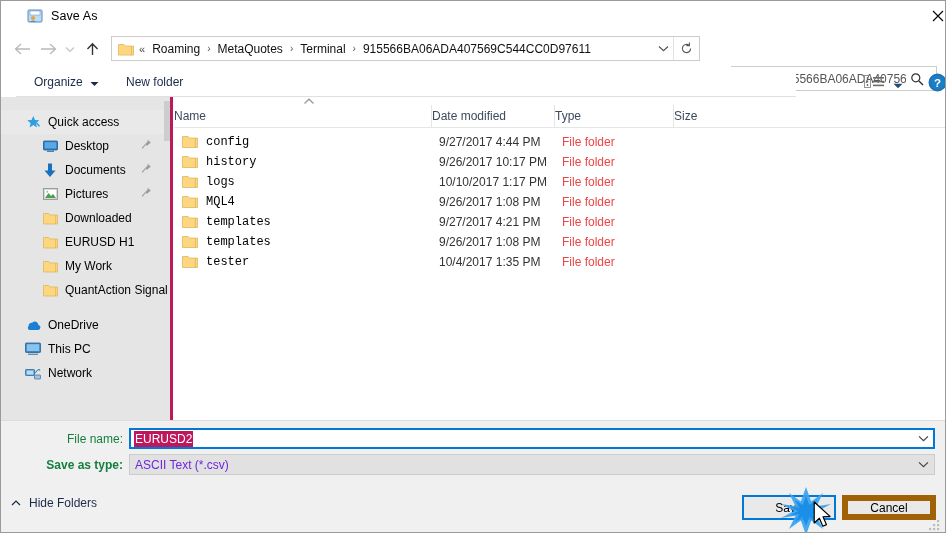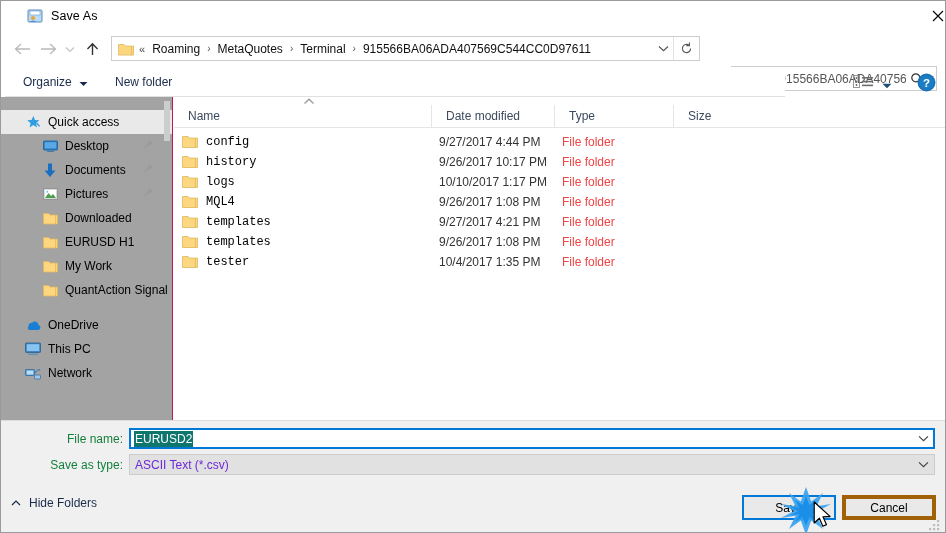--- a/index.html
+++ b/index.html
@@ -141,21 +141,21 @@
   }
   #search-input::placeholder { color: #555555; opacity: 1; }
   #search-icon {
     width: 22px;
     display: flex; align-items: center; justify-content: center;
   }
 
   
   #toolbar {
     position: absolute;
-    left: 4px; top: 66px;
+    left: 15px; top: 66px;
     width: 780px; height: 30px;
     background: #ffffff;
     border-bottom: 1px solid #e0e0e0;
   }
   #organize-btn {
     position: absolute;
     left: 12px; top: 4px;
     height: 22px;
     display: flex; align-items: center;
     padding: 0 6px;
@@ -184,22 +184,22 @@
     position: absolute;
     left: 912px; top: 6px;
     width: 19px; height: 19px;
   }
 
   
   #sidebar {
     position: absolute;
     left: 0; top: 96px;
     width: 172px; height: 323px;
-    background: #a3a3a3;
-    border-right: 1px solid #be185d;
+    background: #e5e5e5;
+    border-right: 3px solid #be185d;
     overflow: hidden;
     padding-top: 13px;
   }
   .side-item {
     height: 24px;
     display: flex;
     align-items: center;
     position: relative;
     font-size: 12px;
     color: #000000;
@@ -251,21 +251,21 @@
     border-bottom: 1px solid #e5e5e5;
   }
   .col-h {
     position: absolute;
     top: 0;
     height: 22px;
     font-size: 12px;
     color: #3c4a5e;
     display: flex;
     align-items: center;
-    padding-left: 14px;
+    padding-left: 0;
     border-left: 1px solid #e5e5e5;
   }
   .col-h:first-child { border-left: none; }
 
   #rows {
     position: absolute;
     left: 0; top: 35px;
     width: 771px;
   }
   .frow {
@@ -300,35 +300,35 @@
     background: #f0f0f0;
     border-top: 1px solid #dcdcdc;
   }
   .form-label {
     position: absolute;
     font-size: 12px;
     color: #15803d;
     text-align: right;
   }
   #label-filename { left: 0px; top: 11px; width: 122px; }
-  #label-savetype { left: 0px; top: 37px; width: 122px; }
+  #label-savetype { left: 0px; top: 37px; width: 122px; font-weight: bold; }
 
   #filename-field {
     position: absolute;
     left: 128px; top: 7px;
     width: 806px; height: 21px;
     background: #ffffff;
     border: 2px solid #0078d7;
     display: flex;
     align-items: center;
   }
   #filename-value {
     font-size: 12px;
     color: #ffffff;
-    background: #0f766e;
+    background: #be185d;
     margin-left: 3px;
     padding: 1px 1px 1px 1px;
     line-height: 14px;
   }
   #filename-caret-box {
     position: absolute;
     right: 1px; top: 0;
     width: 17px; height: 17px;
     display: flex; align-items: center; justify-content: center;
   }
@@ -382,21 +382,21 @@
     display: flex;
     align-items: center;
     justify-content: center;
     font-family: "Liberation Sans", sans-serif;
   }
   #cancel-button {
     position: absolute;
     left: 841px; top: 494px;
     width: 94px; height: 25px;
     background: #e9e9e9;
-    border: 4px solid #a16207;
+    border: 6px solid #a16207;
     font-size: 12px;
     color: #000000;
     display: flex;
     align-items: center;
     justify-content: center;
     font-family: "Liberation Sans", sans-serif;
   }
 
   
   #click-burst {

